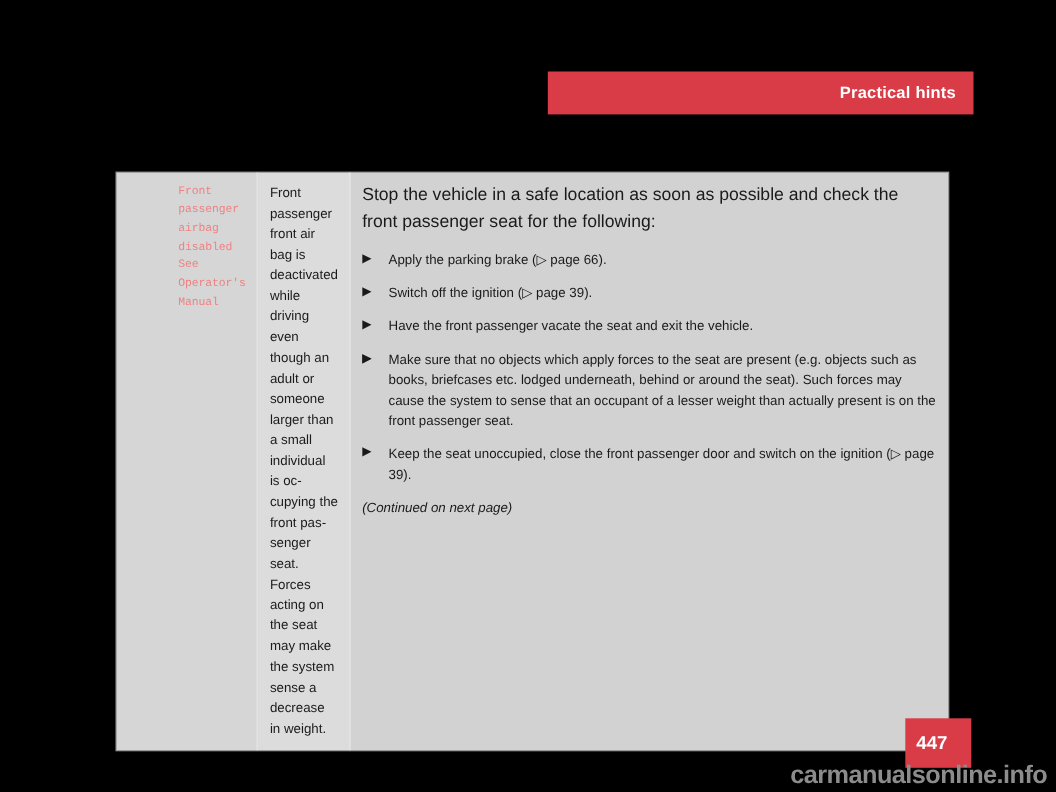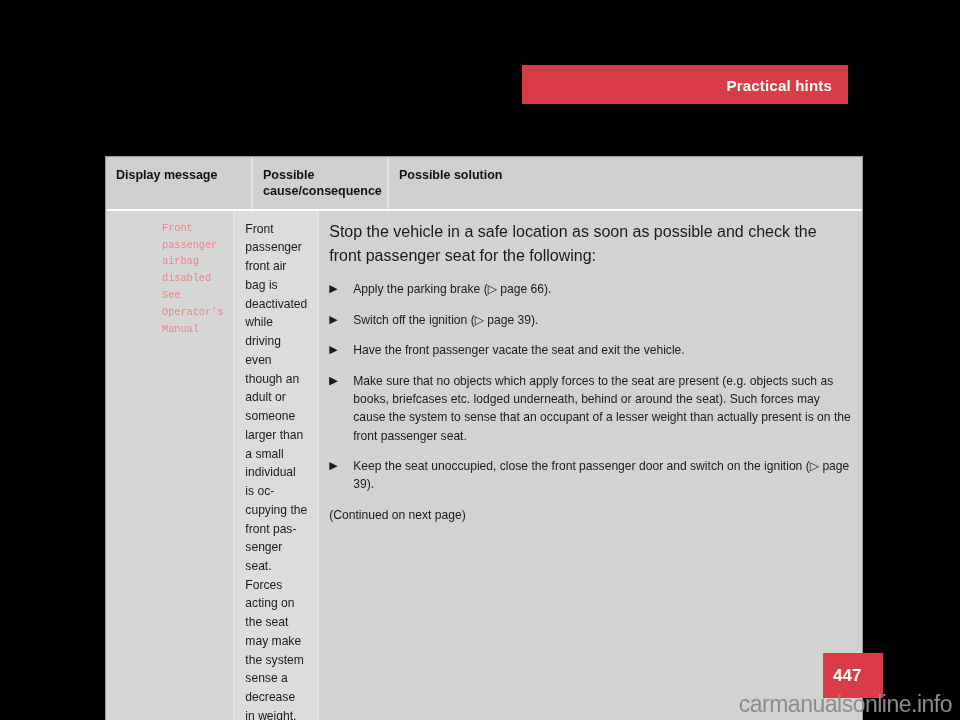--- a/index.html
+++ b/index.html
@@ -12,23 +12,23 @@
     width: 960px;
     height: 720px;
     background: #000000;
     overflow: hidden;
     font-family: "Liberation Sans", sans-serif;
   }
 
   
   #header-bar {
     position: absolute;
-    left: 522px;
+    left: 498px;
     top: 65px;
-    width: 326px;
+    width: 387px;
     height: 39px;
     background: #d93b47;
   }
   #header-title {
     position: absolute;
     right: 16px;
     top: 50%;
     transform: translateY(-50%);
     color: #ffffff;
     font-size: 15px;
@@ -125,20 +125,21 @@
     font-size: 11px;
     line-height: 1.6;
     color: #1a1a1a;
   }
   #continued-note {
     margin-top: 12px;
     margin-bottom: 2px;
     font-size: 12.1px;
     line-height: 1.5;
     color: #1a1a1a;
+    font-style: italic;
   }
 
   
   #page-number-box {
     position: absolute;
     left: 823px;
     top: 653px;
     width: 60px;
     height: 45px;
     background: #d93b47;
@@ -156,39 +157,34 @@
   
   #watermark {
     position: absolute;
     left: 0;
     right: 8px;
     bottom: 2px;
     text-align: right;
     color: #8c8c8c;
     font-size: 23px;
     letter-spacing: -0.5px;
+    font-weight: bold;
   }
 </style>
 </head>
 <body>
 
 <div id="page">
 
   <div id="header-bar">
     <div id="header-title">Practical hints</div>
   </div>
 
   <div id="table">
 
-    <div class="table-row thead">
-      <div class="col col-1">Display message</div>
-      <div class="col col-2" style="white-space: pre-line;">Possible
-cause/consequence</div>
-      <div class="col col-3">Possible solution</div>
-    </div>
 
     <div class="table-row tbody">
 
       <div class="col col-1">
         <div id="display-message">Front passenger airbag
 disabled
 See Operator's Manual</div>
       </div>
 
       <div class="col col-2">

